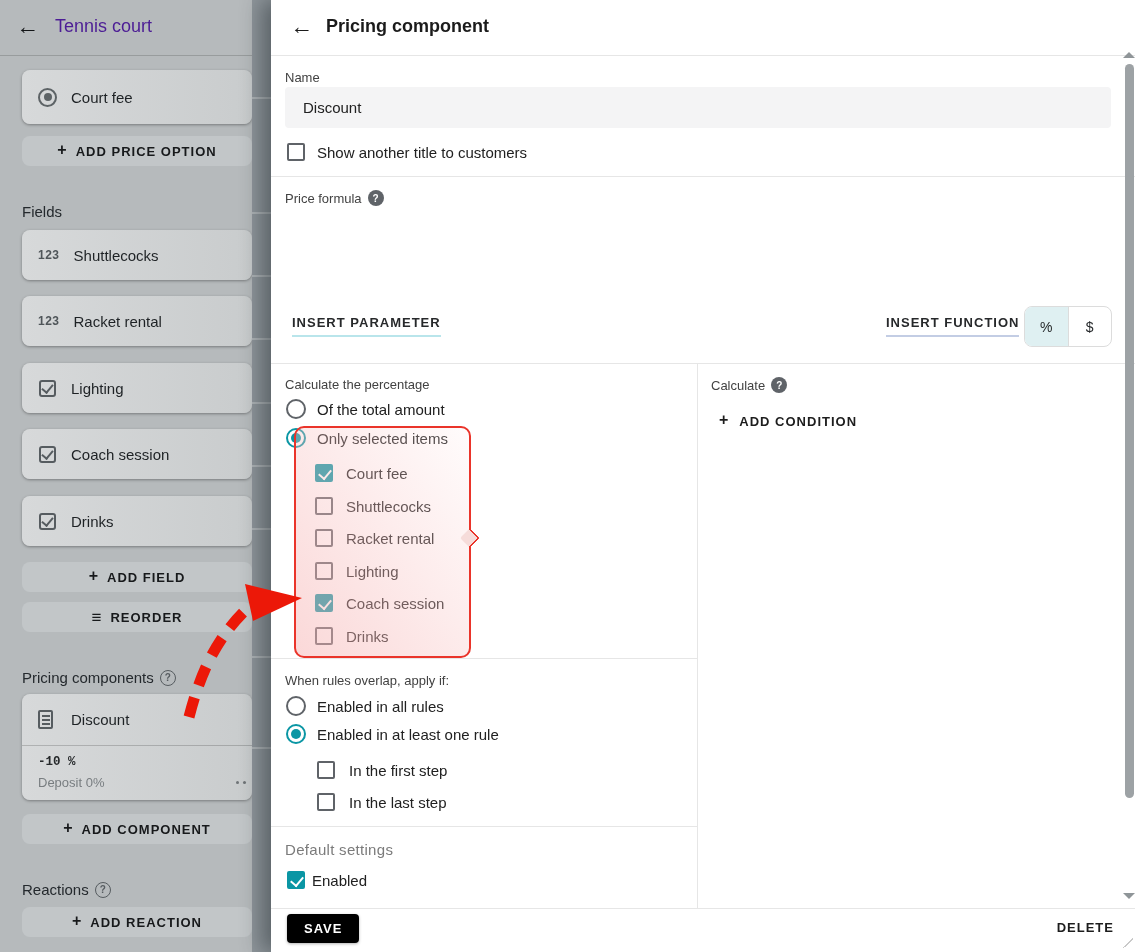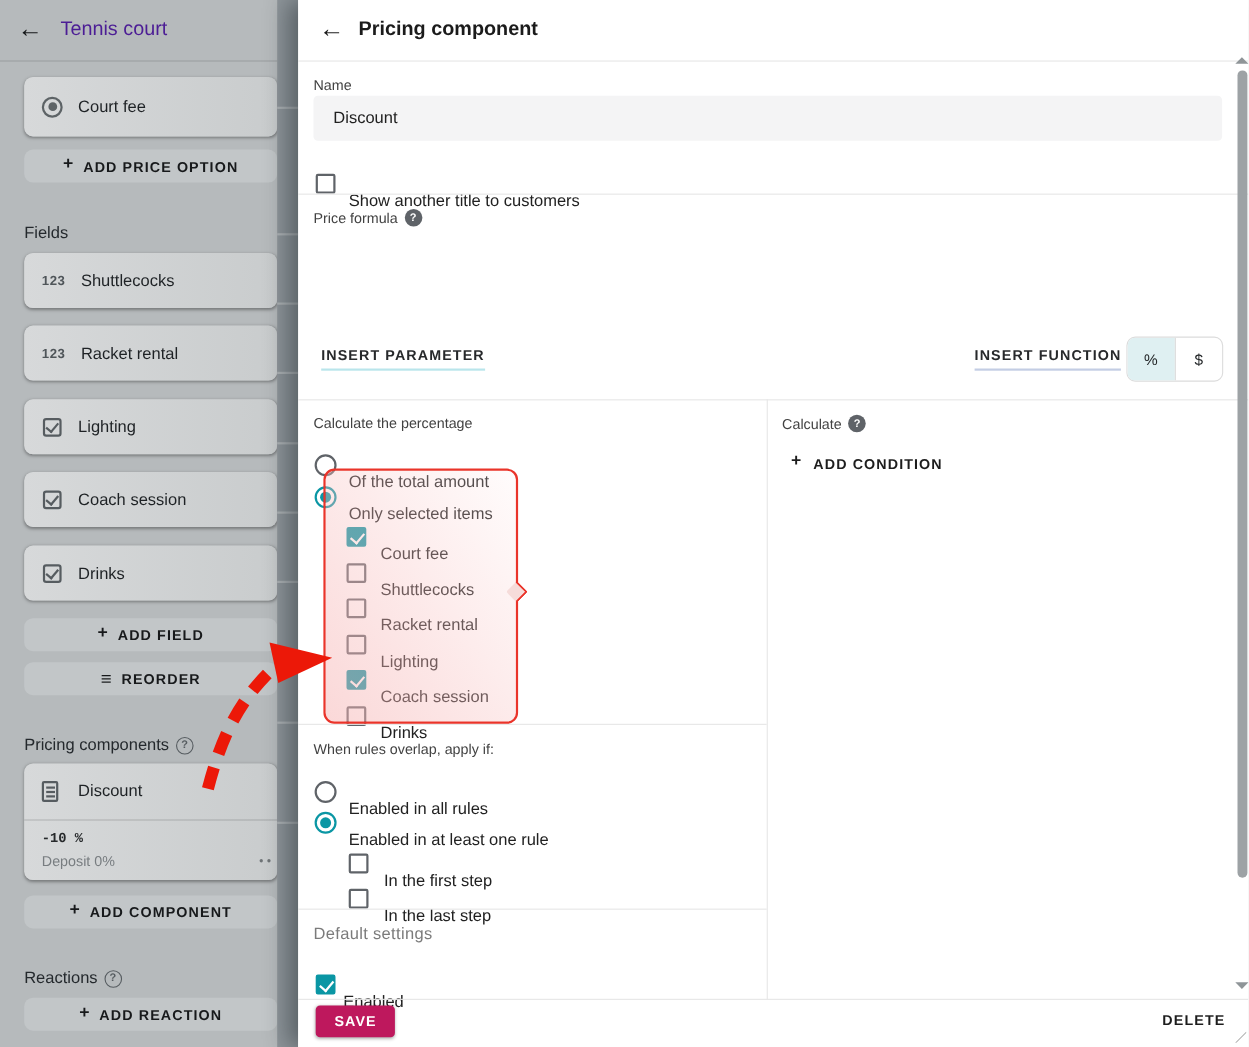--- a/index.html
+++ b/index.html
@@ -83,38 +83,38 @@
   .u-blue { border-bottom:2px solid #c3cde4; }
 
   .toggle { position:absolute; left:753px; top:306px; width:88px; height:41px;
     border:1px solid #dcdcdc; border-radius:8px; display:flex; overflow:hidden; background:#fff; }
   .toggle .cell { flex:1; display:flex; align-items:center; justify-content:center;
     font-size:14px; color:#26292b; }
   .toggle .cell.selected { background:#dff0f2; }
   .toggle .cell + .cell { border-left:1px solid #dcdcdc; }
 
   .row { position:absolute; display:flex; align-items:center; }
-  .row .txt { font-size:15px; color:#212121;margin-top:31px; }
+  .row .txt { font-size:15px; color:#212121; }
 
   .cb { width:18px; height:18px; border:2px solid #5f6368; border-radius:2px; background:#fff;
     position:relative; flex:none; }
   .cb.checked { background:#0a96a4; border-color:#0a96a4; }
   .cb.checked::after { content:""; position:absolute; left:4px; top:0.5px; width:6px; height:10px;
     border:solid #fff; border-width:0 2px 2px 0; transform:rotate(40deg); }
   .radio { width:20px; height:20px; border:2px solid #5f6368; border-radius:50%; background:#fff;
     position:relative; flex:none; }
   .radio.selected { border-color:#0a96a4; }
   .radio.selected::after { content:""; position:absolute; left:3px; top:3px; width:10px;
     height:10px; border-radius:50%; background:#0a96a4; }
 
   .section-label { position:absolute; font-size:13px; color:#424242; }
   .muted-label { position:absolute; font-size:15px; color:#7b7b7b; letter-spacing:0.3px; }
 
   .save-btn { position:absolute; left:16px; top:914px; height:29px; padding:0 17px;
-    background:#be185d; color:#fff; border:none; border-radius:4px; font-size:13px;
+    background:#000000; color:#fff; border:none; border-radius:4px; font-size:13px;
     font-weight:700; letter-spacing:1px; font-family:inherit;
     box-shadow:0 1px 3px rgba(0,0,0,0.3); }
   .delete-btn { position:absolute; right:21px; top:920px; font-size:13px; font-weight:700;
     letter-spacing:1px; color:#1d1d1d; }
 
   .add-inline { position:absolute; display:flex; align-items:center; gap:10px; font-size:13px;
     font-weight:700; letter-spacing:1px; color:#1d1d1d; }
 
   
   .sb-thumb { position:absolute; left:854px; top:64px; width:9px; height:734px;

